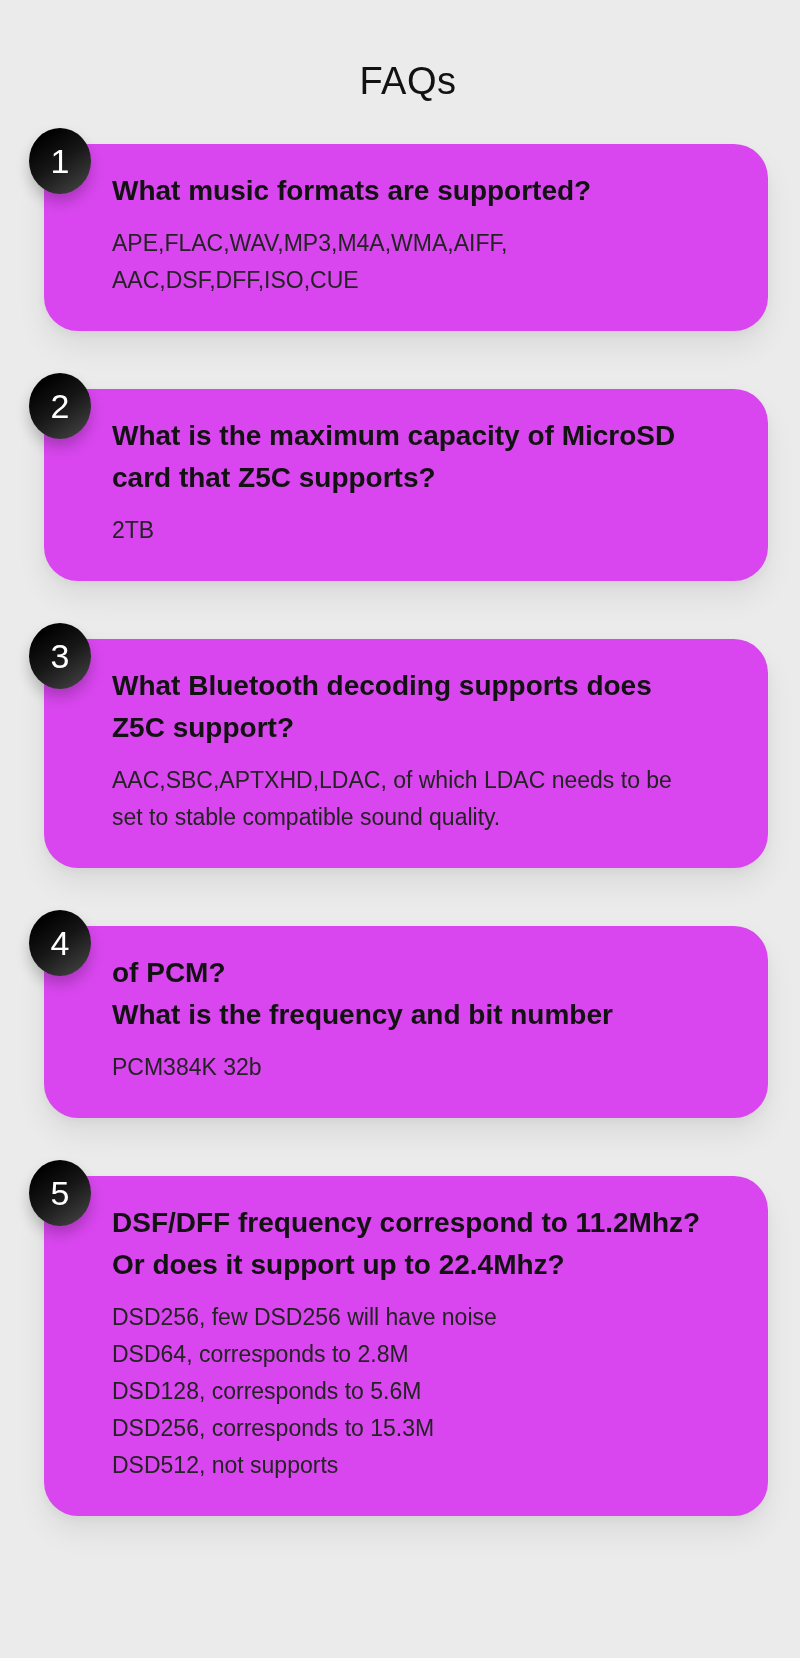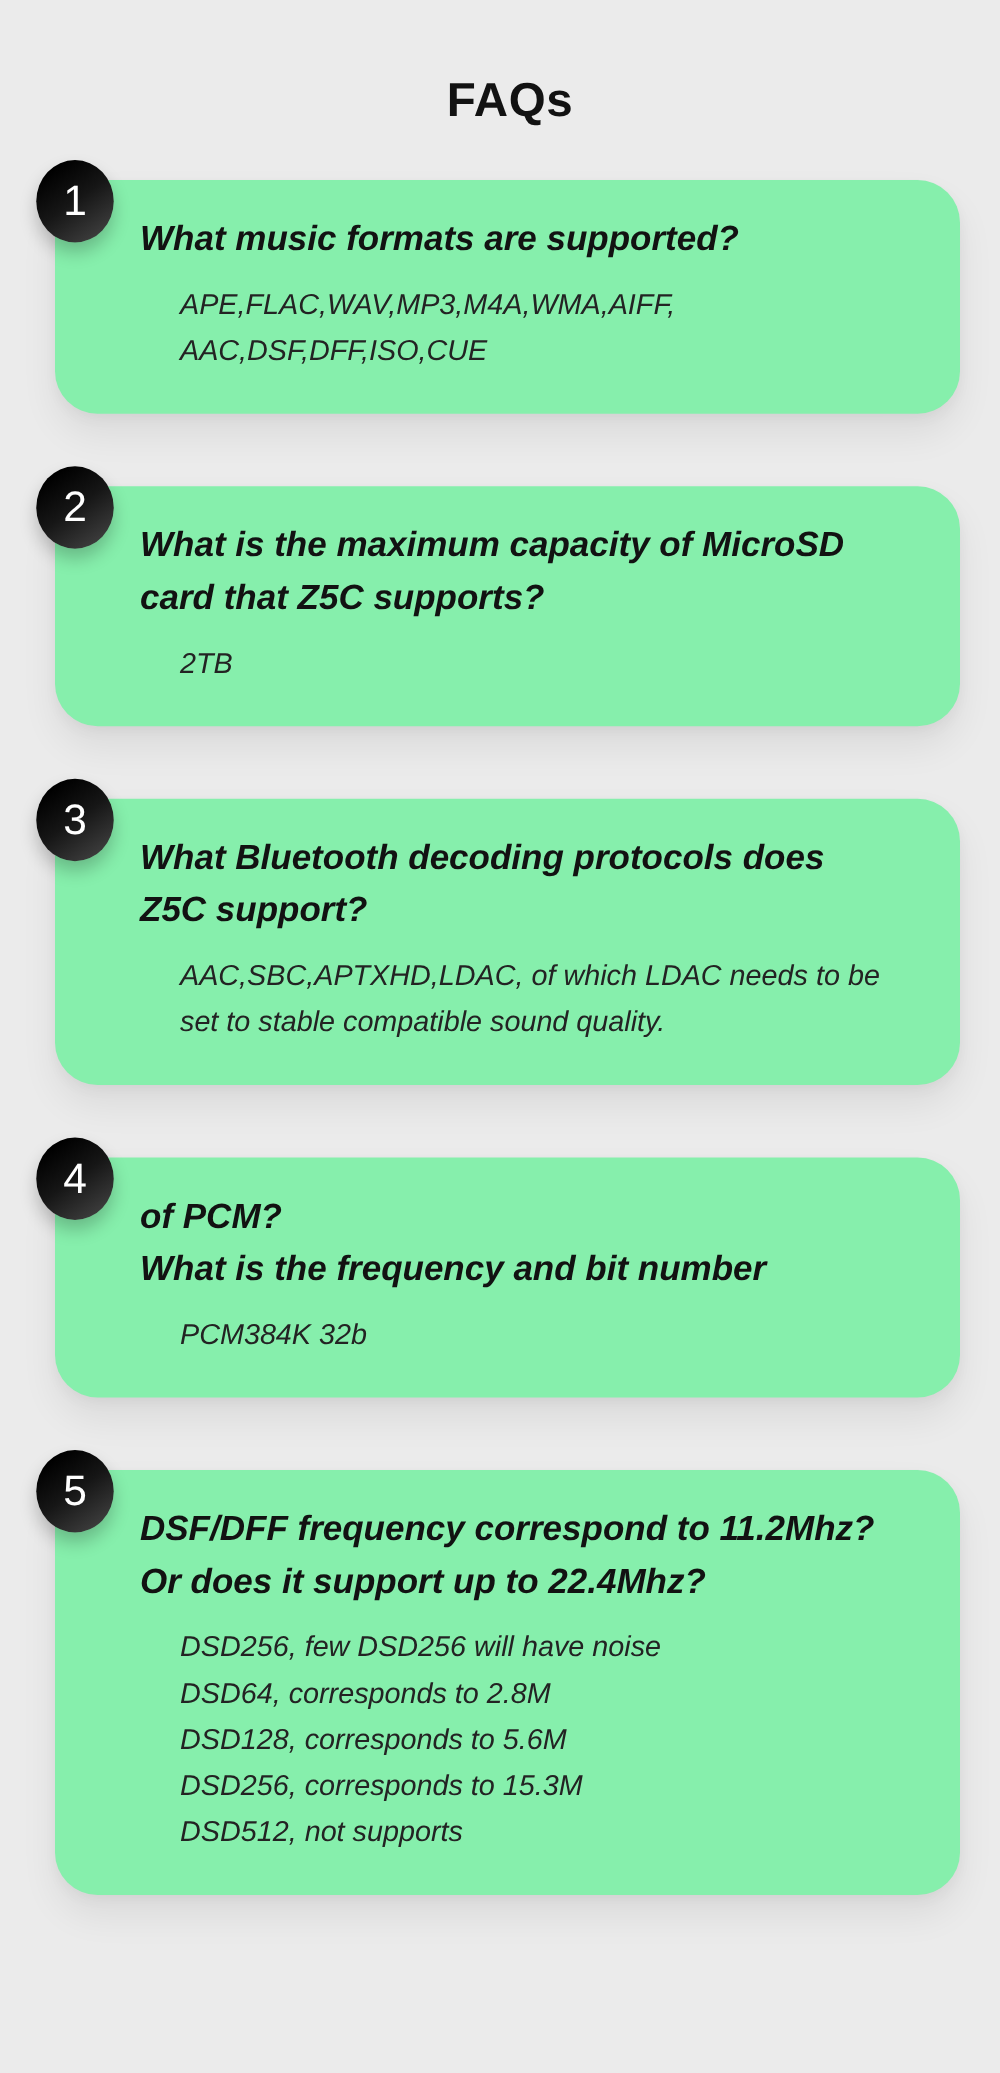--- a/index.html
+++ b/index.html
@@ -12,39 +12,38 @@
     background: #ebebeb;
     font-family: "Liberation Sans", "DejaVu Sans", sans-serif;
     position: relative;
     overflow: hidden;
   }
   .page-title {
     margin: 58px 0 40px 16px;
     text-align: center;
     font-size: 38px;
     line-height: 46px;
-    font-weight: 700;
+    font-weight: 400;
     letter-spacing: 0.5px;
     color: #121212;
   }
   .cards {
     width: 724px;
     margin-left: 44px;
   }
   .card-wrap {
     position: relative;
     margin-bottom: 58px;
   }
   .card {
-    background: #86efac;
+    background: #d946ef;
     border-radius: 34px;
     padding: 26px 40px 32px 68px;
     box-shadow: 0 16px 30px rgba(0,0,0,0.07), 0 4px 10px rgba(0,0,0,0.045);
     min-height: 60px;
-    font-style: italic;
   }
   .badge {
     position: absolute;
     top: -16px;
     left: -15px;
     width: 62px;
     height: 66px;
     border-radius: 50%;
     background: linear-gradient(145deg, #000000 15%, #161616 50%, #4e4e4e 105%);
     color: #ffffff;
@@ -67,21 +66,20 @@
   }
   .answer {
     margin-top: 13px;
     color: #232323;
     font-size: 23px;
     font-weight: 400;
     line-height: 37px;
   }
   .answer .a-line {
     white-space: nowrap;
-    margin-left: 32px;
   }
 </style>
 </head>
 <body>
 
 <div class="page-title">FAQs</div>
 
 <div class="cards">
 
   <div class="card-wrap">
@@ -113,21 +111,21 @@
       </div>
     </div>
   </div>
 
   <div class="card-wrap">
     <div class="badge">
       <span>3</span>
     </div>
     <div class="card">
       <div class="question">
-        <div class="q-line">What Bluetooth decoding protocols does</div>
+        <div class="q-line">What Bluetooth decoding supports does</div>
         <div class="q-line">Z5C support?</div>
       </div>
       <div class="answer">
         <div class="a-line">AAC,SBC,APTXHD,LDAC, of which LDAC needs to be</div>
         <div class="a-line">set to stable compatible sound quality.</div>
       </div>
     </div>
   </div>
 
   <div class="card-wrap">

